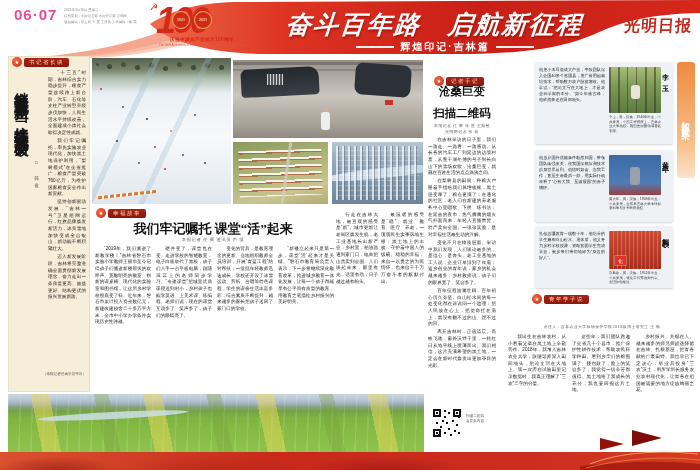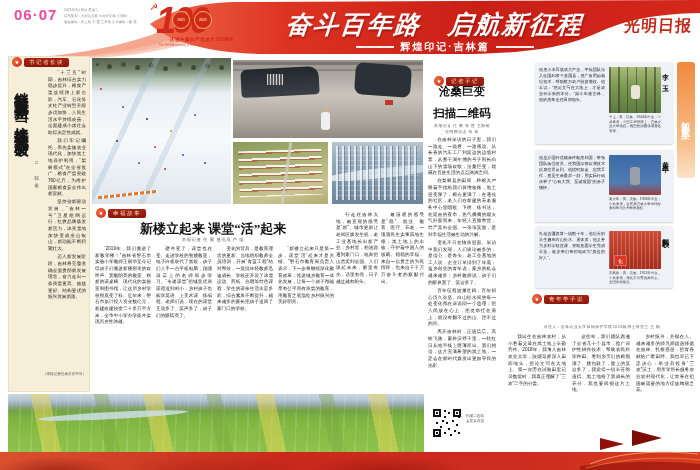--- a/index.html
+++ b/index.html
@@ -209,21 +209,21 @@
 
   <div class="abs photo city" style="left:332px;top:142px;width:91px;height:62px;">
     <div class="abs criver"></div>
     <div class="abs cblocks"></div>
   </div>
 
   <div class="tag abs" style="left:96px;top:208px;">
     <span class="tag-icon">★</span>
     <span class="tag-label">幸福故事</span>
   </div>
-  <div class="abs hl" style="left:95px;top:220px;width:236px;font-size:13px;">新楼立起来 课堂“活”起来</div>
+  <div class="abs hl" style="left:95px;top:220px;width:236px;font-size:13px;">我们牢记嘱托 课堂“活”起来</div>
   <div class="abs byline" style="left:95px;top:237px;width:236px;font-size:4.4px;">本报记者 任 爽 通讯员 芦 猛</div>
   <div class="abs txt" style="left:95px;top:246px;width:56px;height:146px;">
     <p>“2019年，我们搬进了新教学楼！”吉林省磐石市实验小学教师王丽华至今记得孩子们搬进新楼那天的欢呼声。宽敞明亮的教室、崭新的课桌椅、现代化的实验室和图书馆，让这所乡村学校彻底变了样。近年来，磐石市累计投入资金数亿元，新建改建校舍二十多万平方米，全市中小学办学条件实现历史性跨越。</p>
   </div>
   <div class="abs txt" style="left:156px;top:246px;width:56px;height:146px;">
     <p>硬件变了，课堂也在变。走进学校的智慧教室，电子白板取代了黑板，孩子们人手一台平板电脑，跟随屏幕上的名师同步学习。“专递课堂”把城里优质课程送到村小，乡村孩子也能学英语、上美术课、练编程。老师们说，现在的课堂互动多了、笑声多了，孩子们的眼睛亮了。</p>
   </div>
   <div class="abs txt" style="left:217px;top:246px;width:56px;height:146px;">
     <p>变化的背后，是教育理念的更新。当地组织教师全员培训，开展“青蓝工程”结对帮扶，一批批年轻教师迅速成长。学校还开设了冰雪运动、剪纸、合唱等特色课程，学生的课余生活丰富多彩，综合素质不断提升，越来越多的家长把孩子送回了家门口的学校。</p>
   </div>

